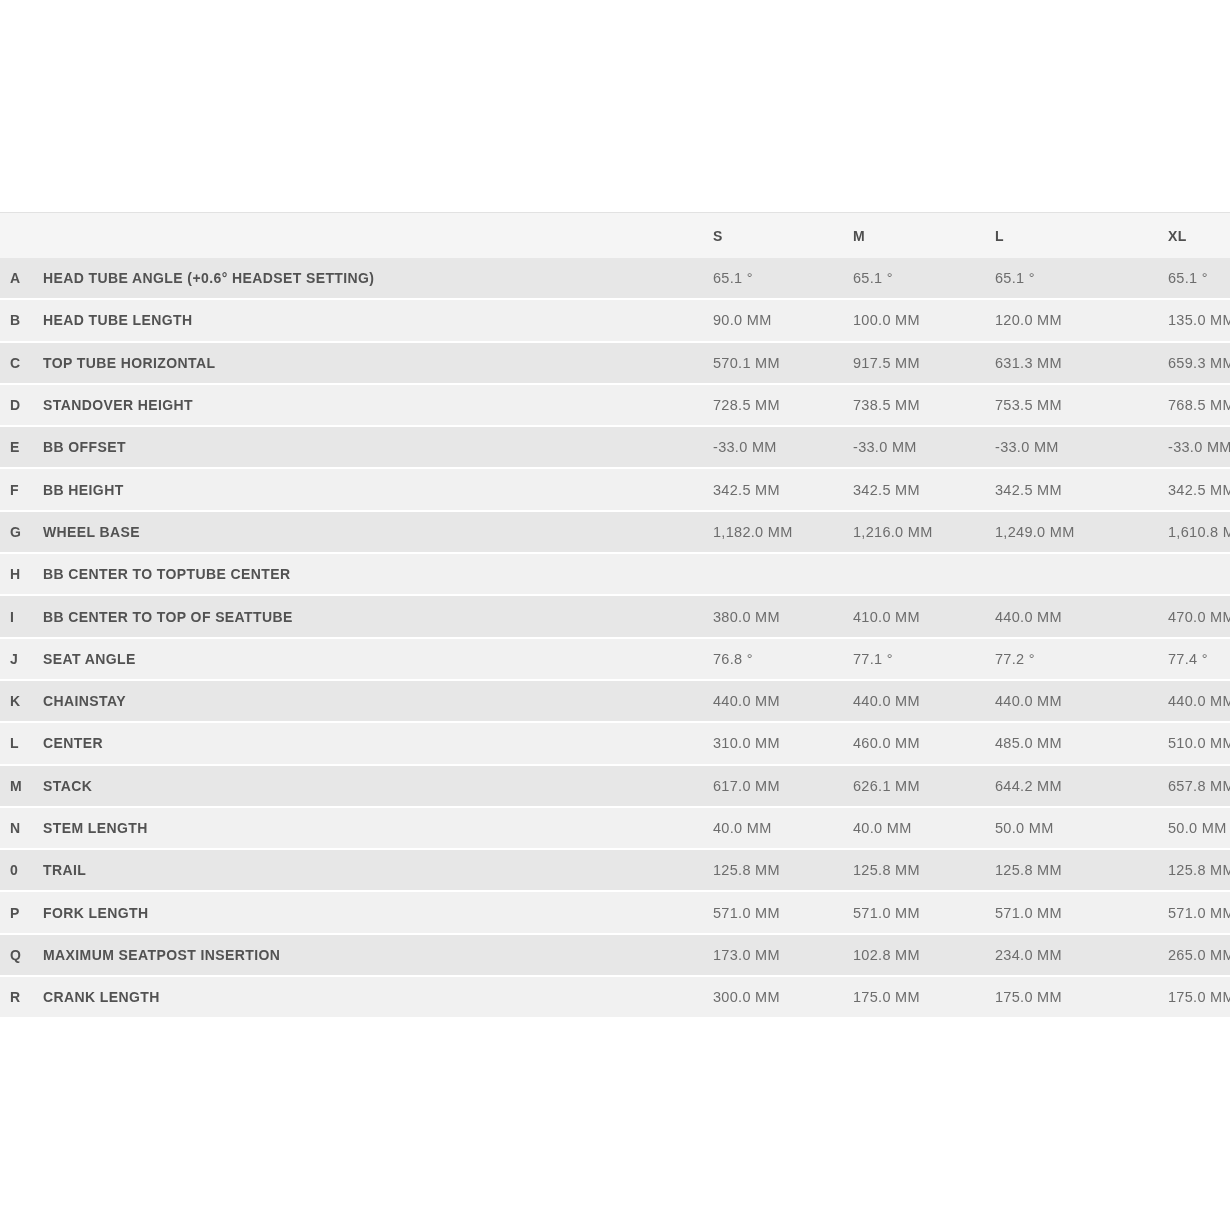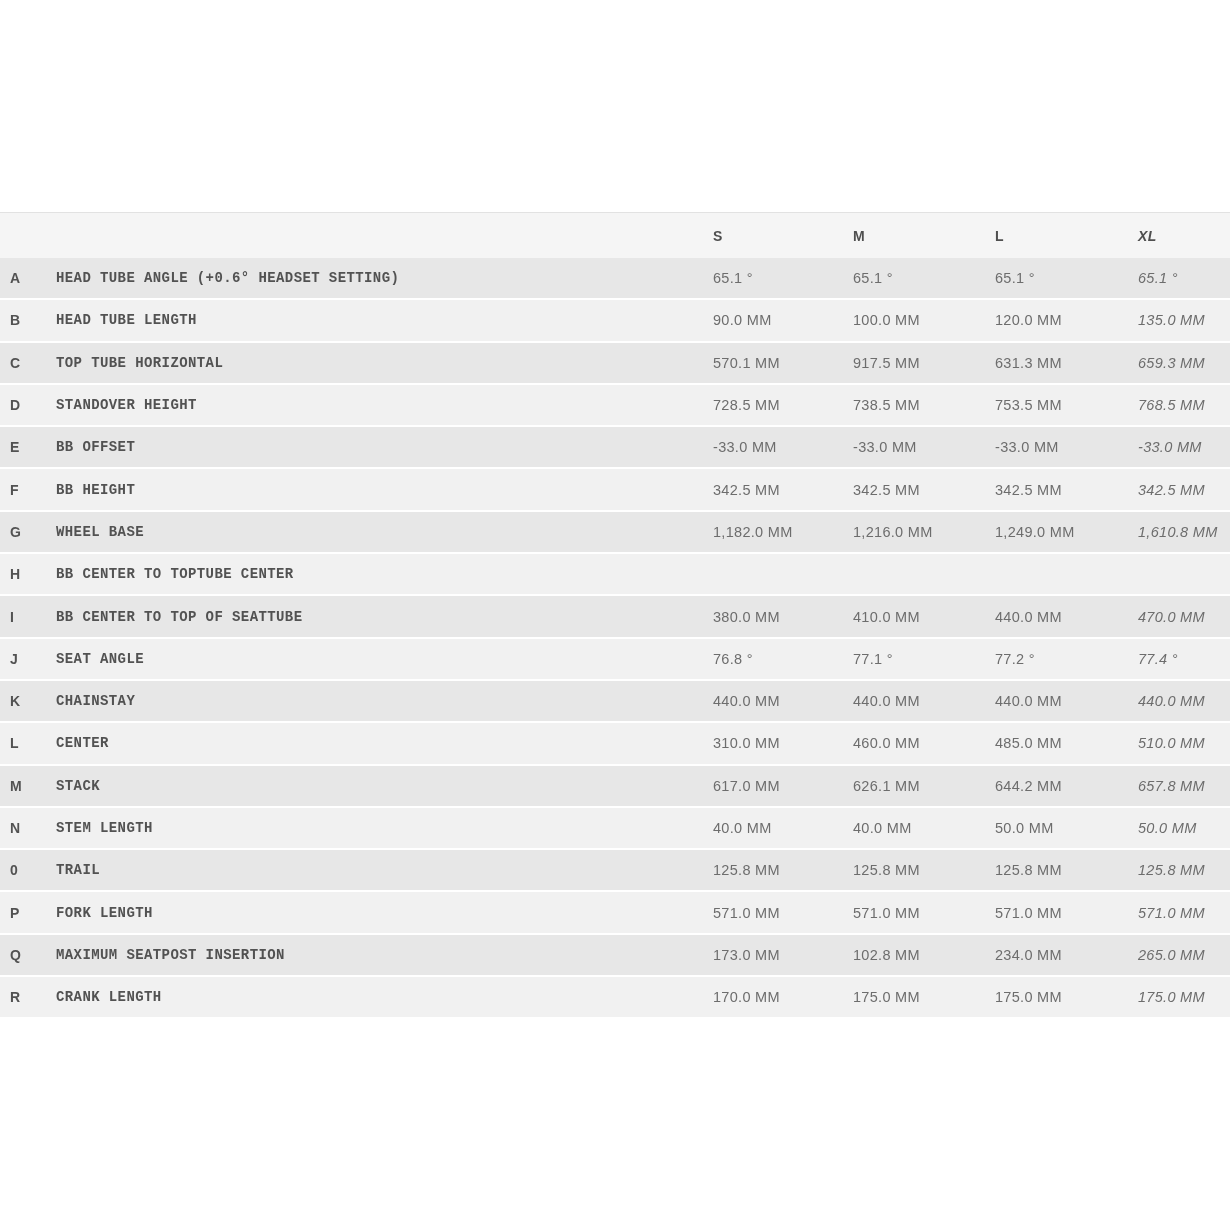--- a/index.html
+++ b/index.html
@@ -40,25 +40,25 @@
   }
   .geo-row.odd  { background: #e7e7e7; }
   .geo-row.even { background: #f1f1f1; }
   .cell {
     position: absolute;
     top: 50%;
     transform: translateY(-50%);
     white-space: nowrap;
   }
   .col-letter { left: 10px; }
-  .col-label  { left: 56px; font-family: Liberation Mono, monospace; }
+  .col-label  { left: 43px; }
   .col-s  { left: 713px; }
   .col-m  { left: 853px; }
   .col-l  { left: 995px; }
-  .col-xl { left: 1138px; font-style: italic; }
+  .col-xl { left: 1168px; }
   .row-letter, .row-label {
     font-size: 14px;
     font-weight: bold;
     color: #525252;
     letter-spacing: 0.4px;
   }
   .row-value {
     font-size: 14.5px;
     font-weight: normal;
     color: #6d6d6d;
@@ -225,19 +225,19 @@
     <span class="cell col-label  row-label">MAXIMUM SEATPOST INSERTION</span>
     <span class="cell col-s  row-value">173.0 MM</span>
     <span class="cell col-m  row-value">102.8 MM</span>
     <span class="cell col-l  row-value">234.0 MM</span>
     <span class="cell col-xl row-value">265.0 MM</span>
   </div>
 
   <div class="geo-row even">
     <span class="cell col-letter row-letter">R</span>
     <span class="cell col-label  row-label">CRANK LENGTH</span>
-    <span class="cell col-s  row-value">170.0 MM</span>
+    <span class="cell col-s  row-value">300.0 MM</span>
     <span class="cell col-m  row-value">175.0 MM</span>
     <span class="cell col-l  row-value">175.0 MM</span>
     <span class="cell col-xl row-value">175.0 MM</span>
   </div>
 </div>
 </div>
 
 </body></html>

